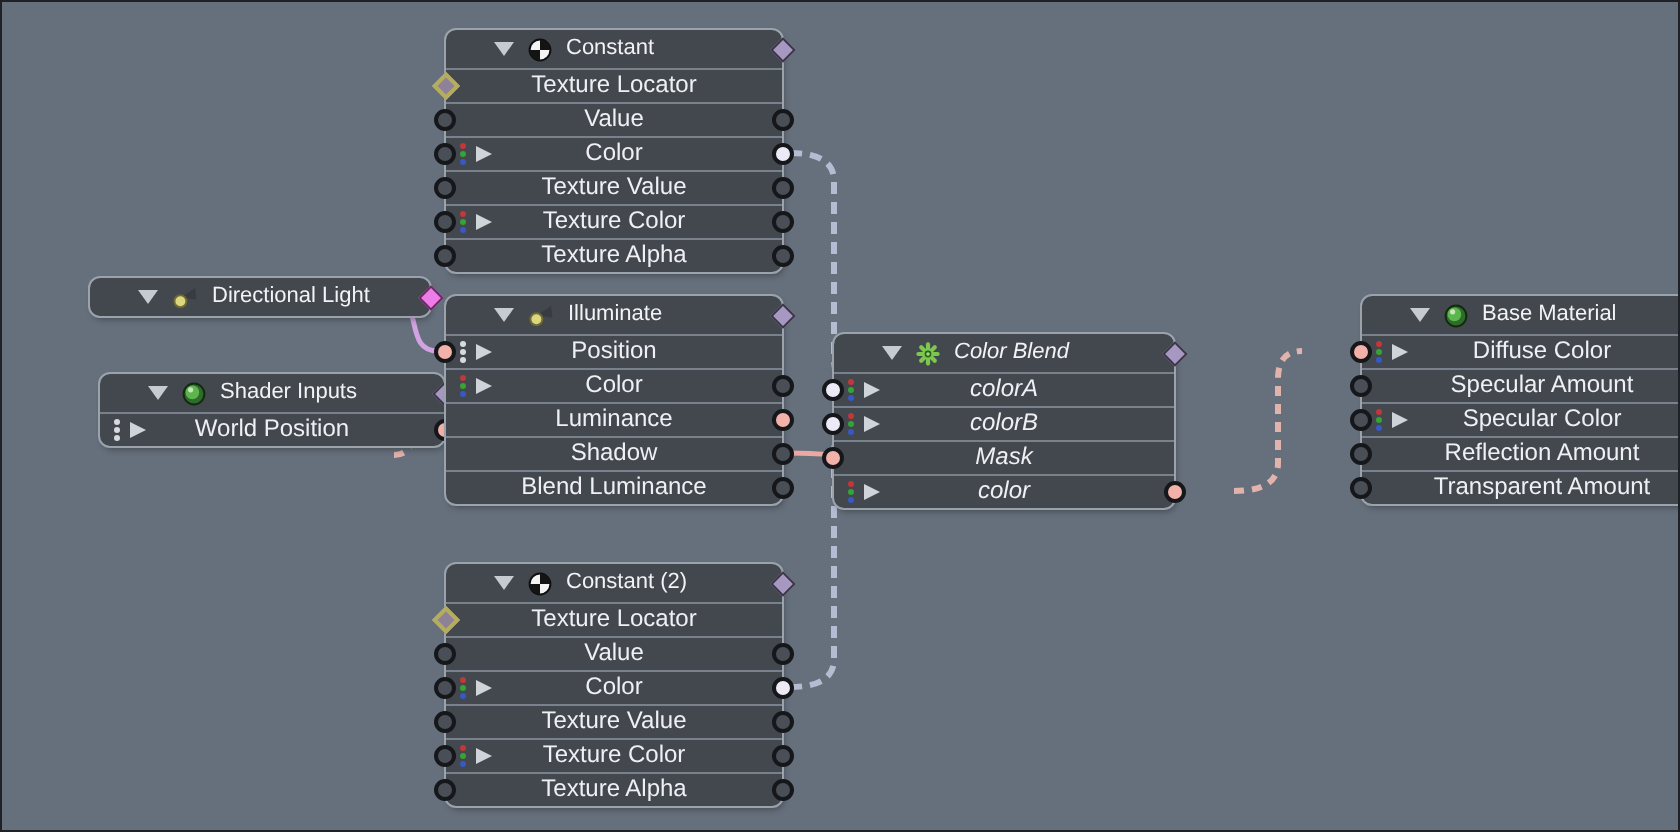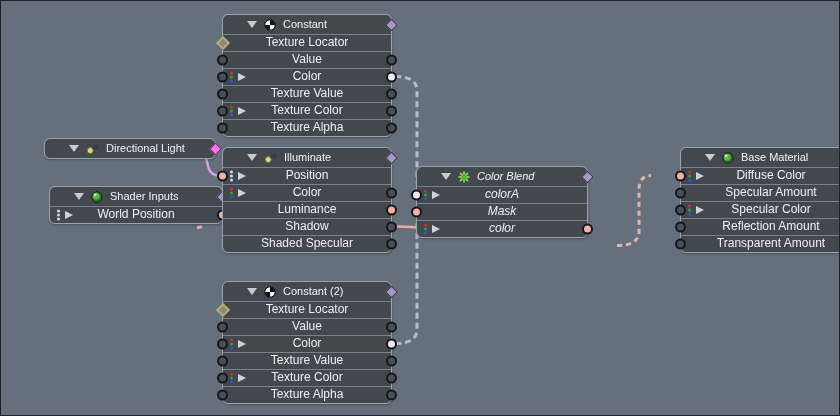--- a/index.html
+++ b/index.html
@@ -220,21 +220,21 @@
         </div>
         <div class="nrow">
           <span class="rlabel">Luminance</span>
           <span class="sock sright pink"></span>
         </div>
         <div class="nrow">
           <span class="rlabel">Shadow</span>
           <span class="sock sright dark"></span>
         </div>
         <div class="nrow">
-          <span class="rlabel">Shaded Specular</span>
+          <span class="rlabel">Blend Luminance</span>
           <span class="sock sright dark"></span>
         </div>
       </div>
       <div class="node" style="left: 416px; top: 166px; width: 170px; font-style: italic;">
         <div class="nheader">
           <span class="coltri"></span>
           <span class="nicon">
             <svg width="12" height="12" viewBox="0 0 12 12">
               <g stroke="#7cc74e" stroke-width="2.1" stroke-linecap="round">
                 <path d="M6 1.2V10.8"></path>
@@ -253,20 +253,30 @@
           <span class="sock sleft white"></span>
           <span class="dotcol">
             <i style="background: rgb(194, 55, 55);"></i>
             <i style="background: rgb(53, 163, 53);"></i>
             <i style="background: rgb(56, 88, 196);"></i>
           </span>
           <span class="extri"></span>
           <span class="rlabel">colorA</span>
         </div>
         <div class="nrow">
+          <span class="sock sleft white"></span>
+          <span class="dotcol">
+            <i style="background: rgb(194, 55, 55);"></i>
+            <i style="background: rgb(53, 163, 53);"></i>
+            <i style="background: rgb(56, 88, 196);"></i>
+          </span>
+          <span class="extri"></span>
+          <span class="rlabel">colorB</span>
+        </div>
+        <div class="nrow">
           <span class="sock sleft pink"></span>
           <span class="rlabel">Mask</span>
         </div>
         <div class="nrow">
           <span class="dotcol">
             <i style="background: rgb(194, 55, 55);"></i>
             <i style="background: rgb(53, 163, 53);"></i>
             <i style="background: rgb(56, 88, 196);"></i>
           </span>
           <span class="extri"></span>

